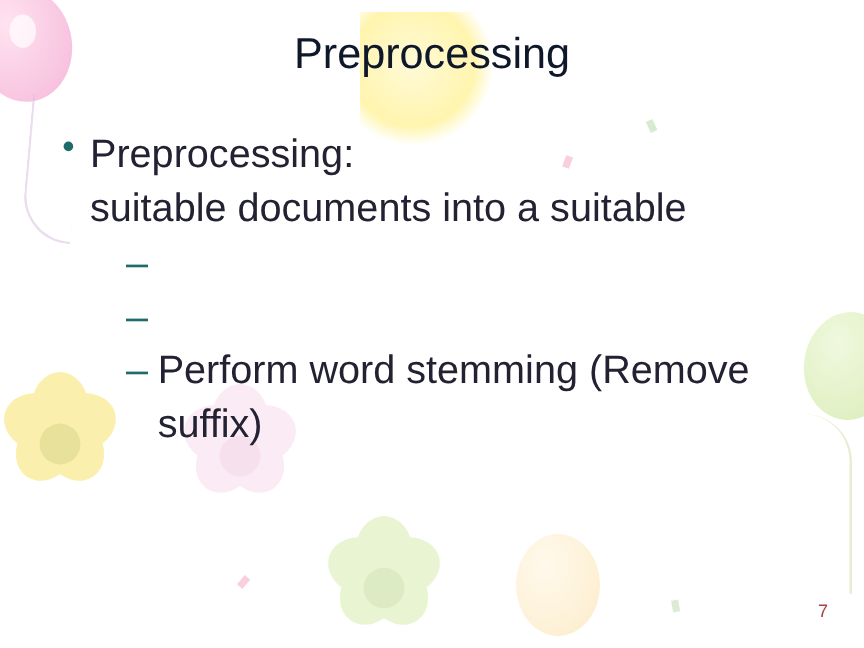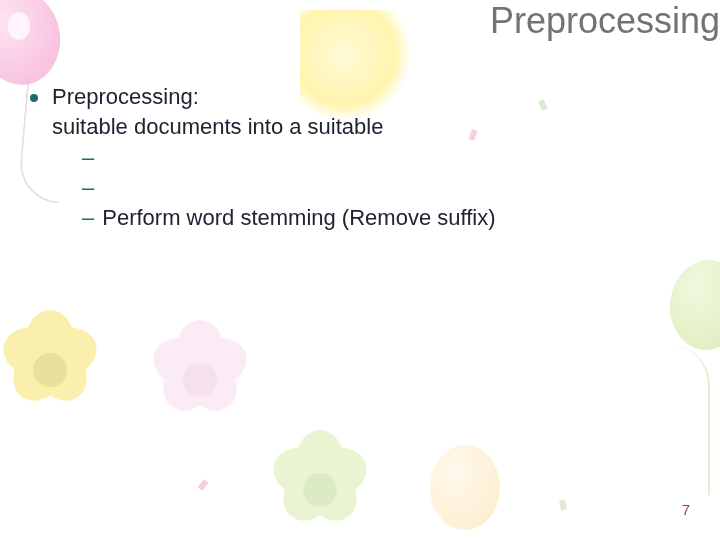--- a/index.html
+++ b/index.html
@@ -21,31 +21,33 @@
   .bg {
     position: absolute;
     inset: 0;
     z-index: 0;
   }
   .content {
     position: relative;
     z-index: 1;
   }
   .title {
-    text-align: right;
+    text-align: center;
     font-size: 36px;
-    color: #737373;
+    color: #0f172a;
+    padding-top: 24px;
     padding-bottom: 10px;
     font-weight: 400;
   }
   .body {
     padding: 30px 20px 0 30px;
-    font-size: 22px;
+    font-size: 33px;
     line-height: 1.35;
     color: #223;
+    margin-left: 23px;
   }
   .bullet-row {
     display: flex;
     align-items: flex-start;
   }
   .bullet-dot {
     width: 8px;
     height: 8px;
     border-radius: 50%;
     background: #1f6a6a;

